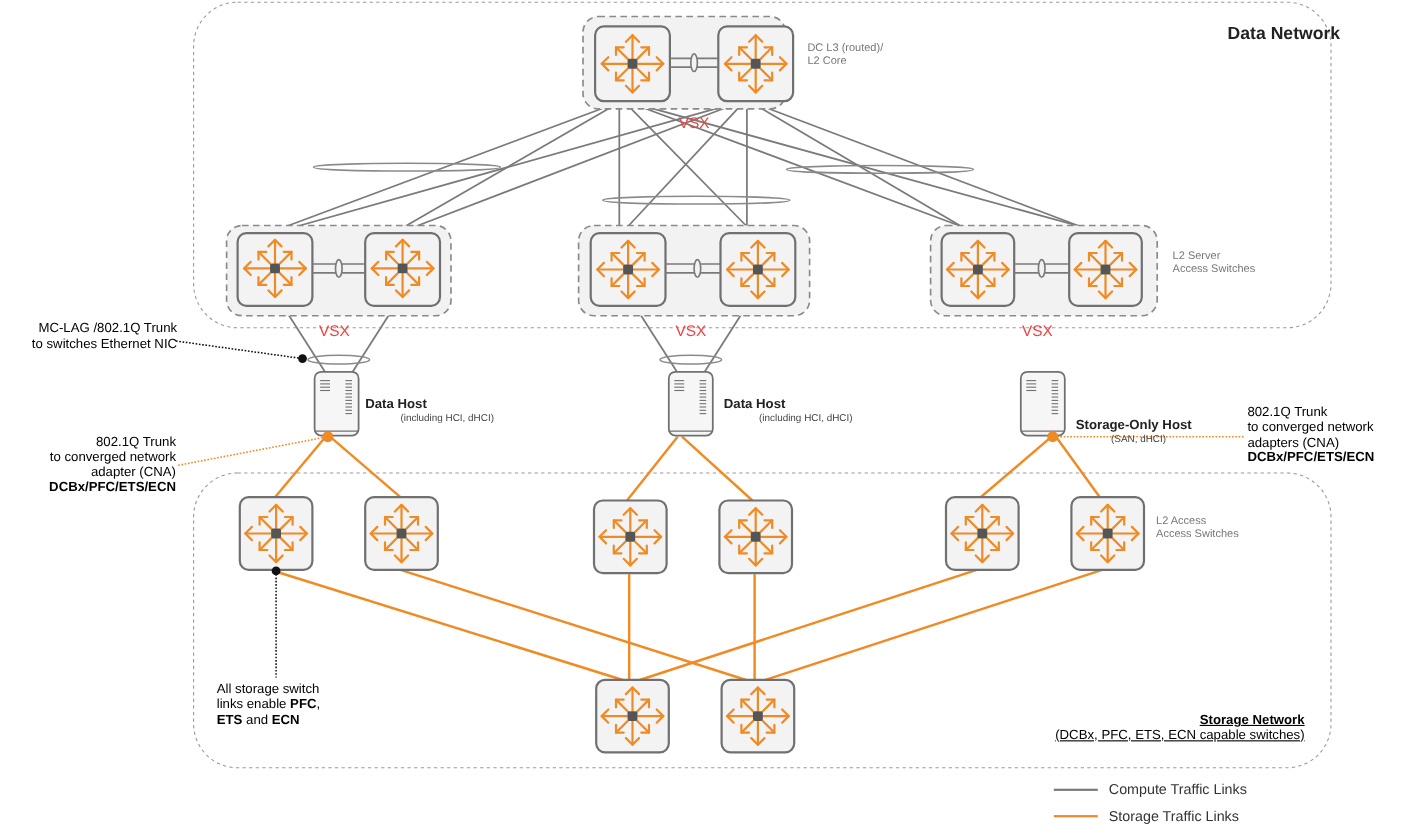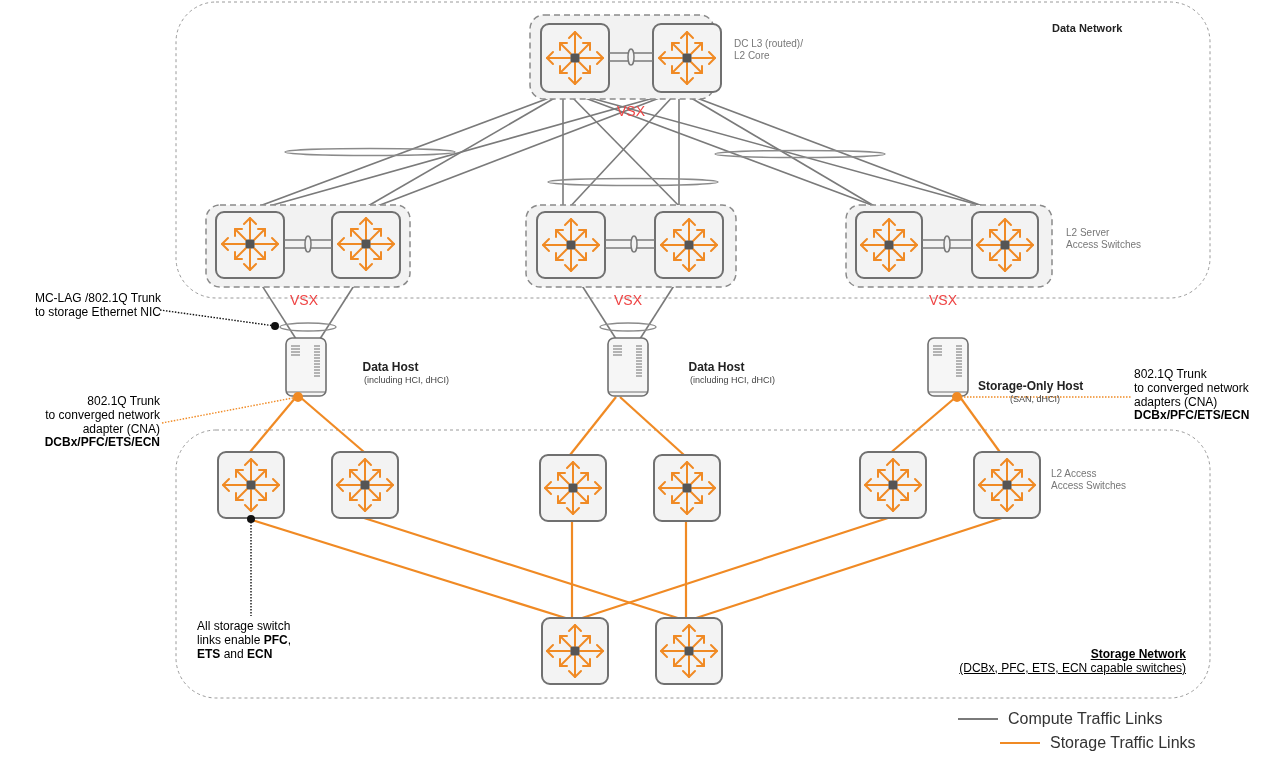--- a/index.html
+++ b/index.html
@@ -5,23 +5,23 @@
   html, body { margin: 0; padding: 0; background: #ffffff; }
   body { width: 1280px; height: 758px; position: relative; overflow: hidden;
          font-family: "Liberation Sans", sans-serif; color: #222; }
   #diagram { position: absolute; left: 0; top: 0; }
   .lbl { position: absolute; font-family: "Liberation Sans", sans-serif; line-height: 1.15; }
   .gray-lg { font-size: 10px; color: #777; }
   .vsx { font-size: 14px; color: #ef4444; margin-top: 34px; }
   .note { font-size: 12px; color: #000000; text-align: right; }
   .note-left { text-align: left; }
   .bold { font-weight: bold; }
-  .host-title { font-size: 12px; font-weight: bold; color: #222; text-align: center; }
+  .host-title { font-size: 12px; font-weight: bold; color: #222; }
   .host-sub { font-size: 9px; color: #444; margin-left: 32px; }
-  .legend-row { position: absolute; display: flex; align-items: center; font-size: 16px; color: #333; }
+  .legend-row { position: absolute; display: flex; align-items: center; font-size: 13px; color: #333; }
   .legend-swatch { width: 40px; height: 2px; margin-right: 10px; }
 </style>
 </head>
 <body>
 
 <svg id="diagram" width="1280" height="758" viewBox="0 0 1280 758" xmlns="http://www.w3.org/2000/svg">
   <defs>
     <g id="sw-icon">
 
       <g stroke="#f08a24" stroke-width="2" fill="none" stroke-linecap="round" stroke-linejoin="round">
@@ -253,21 +253,21 @@
   <line x1="160" y1="310" x2="275" y2="326" stroke="#111" stroke-width="1.4" stroke-dasharray="1.5,1.5"></line>
   <circle cx="275" cy="326" r="4" fill="#111"></circle>
   <line x1="162" y1="423" x2="298" y2="397" stroke="#f08a24" stroke-width="1.4" stroke-dasharray="1.5,1.5"></line>
   <circle cx="298" cy="397" r="5" fill="#f08a24"></circle>
   <line x1="958" y1="397" x2="1132" y2="397" stroke="#f08a24" stroke-width="1.4" stroke-dasharray="1.5,1.5"></line>
   <circle cx="957" cy="397" r="5" fill="#f08a24"></circle>
   <line x1="251" y1="519" x2="251" y2="616" stroke="#111" stroke-width="1.4" stroke-dasharray="1.5,1.5"></line>
   <circle cx="251" cy="519" r="4" fill="#111"></circle>
 </svg>
 
-<div class="lbl bold" style="left:1052px; top:22px; font-size:11px;">Data Network</div>
+<div class="lbl bold" style="left:1116px; top:22px; font-size:16px;">Data Network</div>
 
 <div class="lbl gray-lg" style="left:734px; top:38px;">
   <div>DC L3 (routed)/</div>
   <div>L2 Core</div>
 </div>
 <div class="lbl vsx" style="left:617px; top:69px;">VSX</div>
 <div class="lbl vsx" style="left:290px; top:258px;">VSX</div>
 <div class="lbl vsx" style="left:614px; top:258px;">VSX</div>
 <div class="lbl vsx" style="left:929px; top:258px;">VSX</div>
 
@@ -289,21 +289,21 @@
   <div class="host-title">Data Host</div>
   <div class="host-sub">(including HCI, dHCI)</div>
 </div>
 <div class="lbl" style="left:978px; top:380px;">
   <div class="host-title">Storage-Only Host</div>
   <div class="host-sub">(SAN, dHCI)</div>
 </div>
 
 <div class="lbl note" style="right:1119px; top:292px;">
   <div>MC-LAG /802.1Q Trunk</div>
-  <div>to storage Ethernet NIC</div>
+  <div>to switches Ethernet NIC</div>
 </div>
 <div class="lbl note" style="right:1120px; top:395px;">
   <div>802.1Q Trunk</div>
   <div>to converged network</div>
   <div>adapter (CNA)</div>
   <div class="bold">DCBx/PFC/ETS/ECN</div>
 </div>
 <div class="lbl note note-left" style="left:1134px; top:368px;">
   <div>802.1Q Trunk</div>
   <div>to converged network</div>
@@ -318,16 +318,16 @@
 
 <div class="lbl note" style="right:94px; top:648px;text-decoration:underline;">
   <div class="bold">Storage Network</div>
   <div>(DCBx, PFC, ETS, ECN capable switches)</div>
 </div>
 
 <div class="legend-row" style="left:958px; top:710px;">
   <span class="legend-swatch" style="background:#7a7a7a;"></span>
   <span>Compute Traffic Links</span>
 </div>
-<div class="legend-row" style="left:1000px; top:734px;">
+<div class="legend-row" style="left:958px; top:734px;">
   <span class="legend-swatch" style="background:#f08a24;"></span>
   <span>Storage Traffic Links</span>
 </div>
 
 </body></html>

